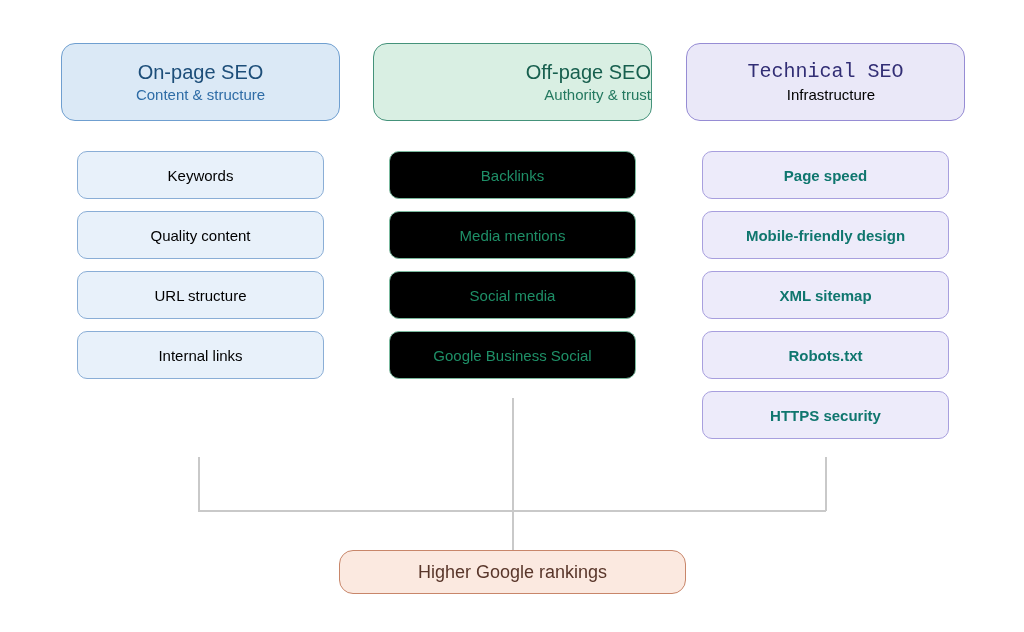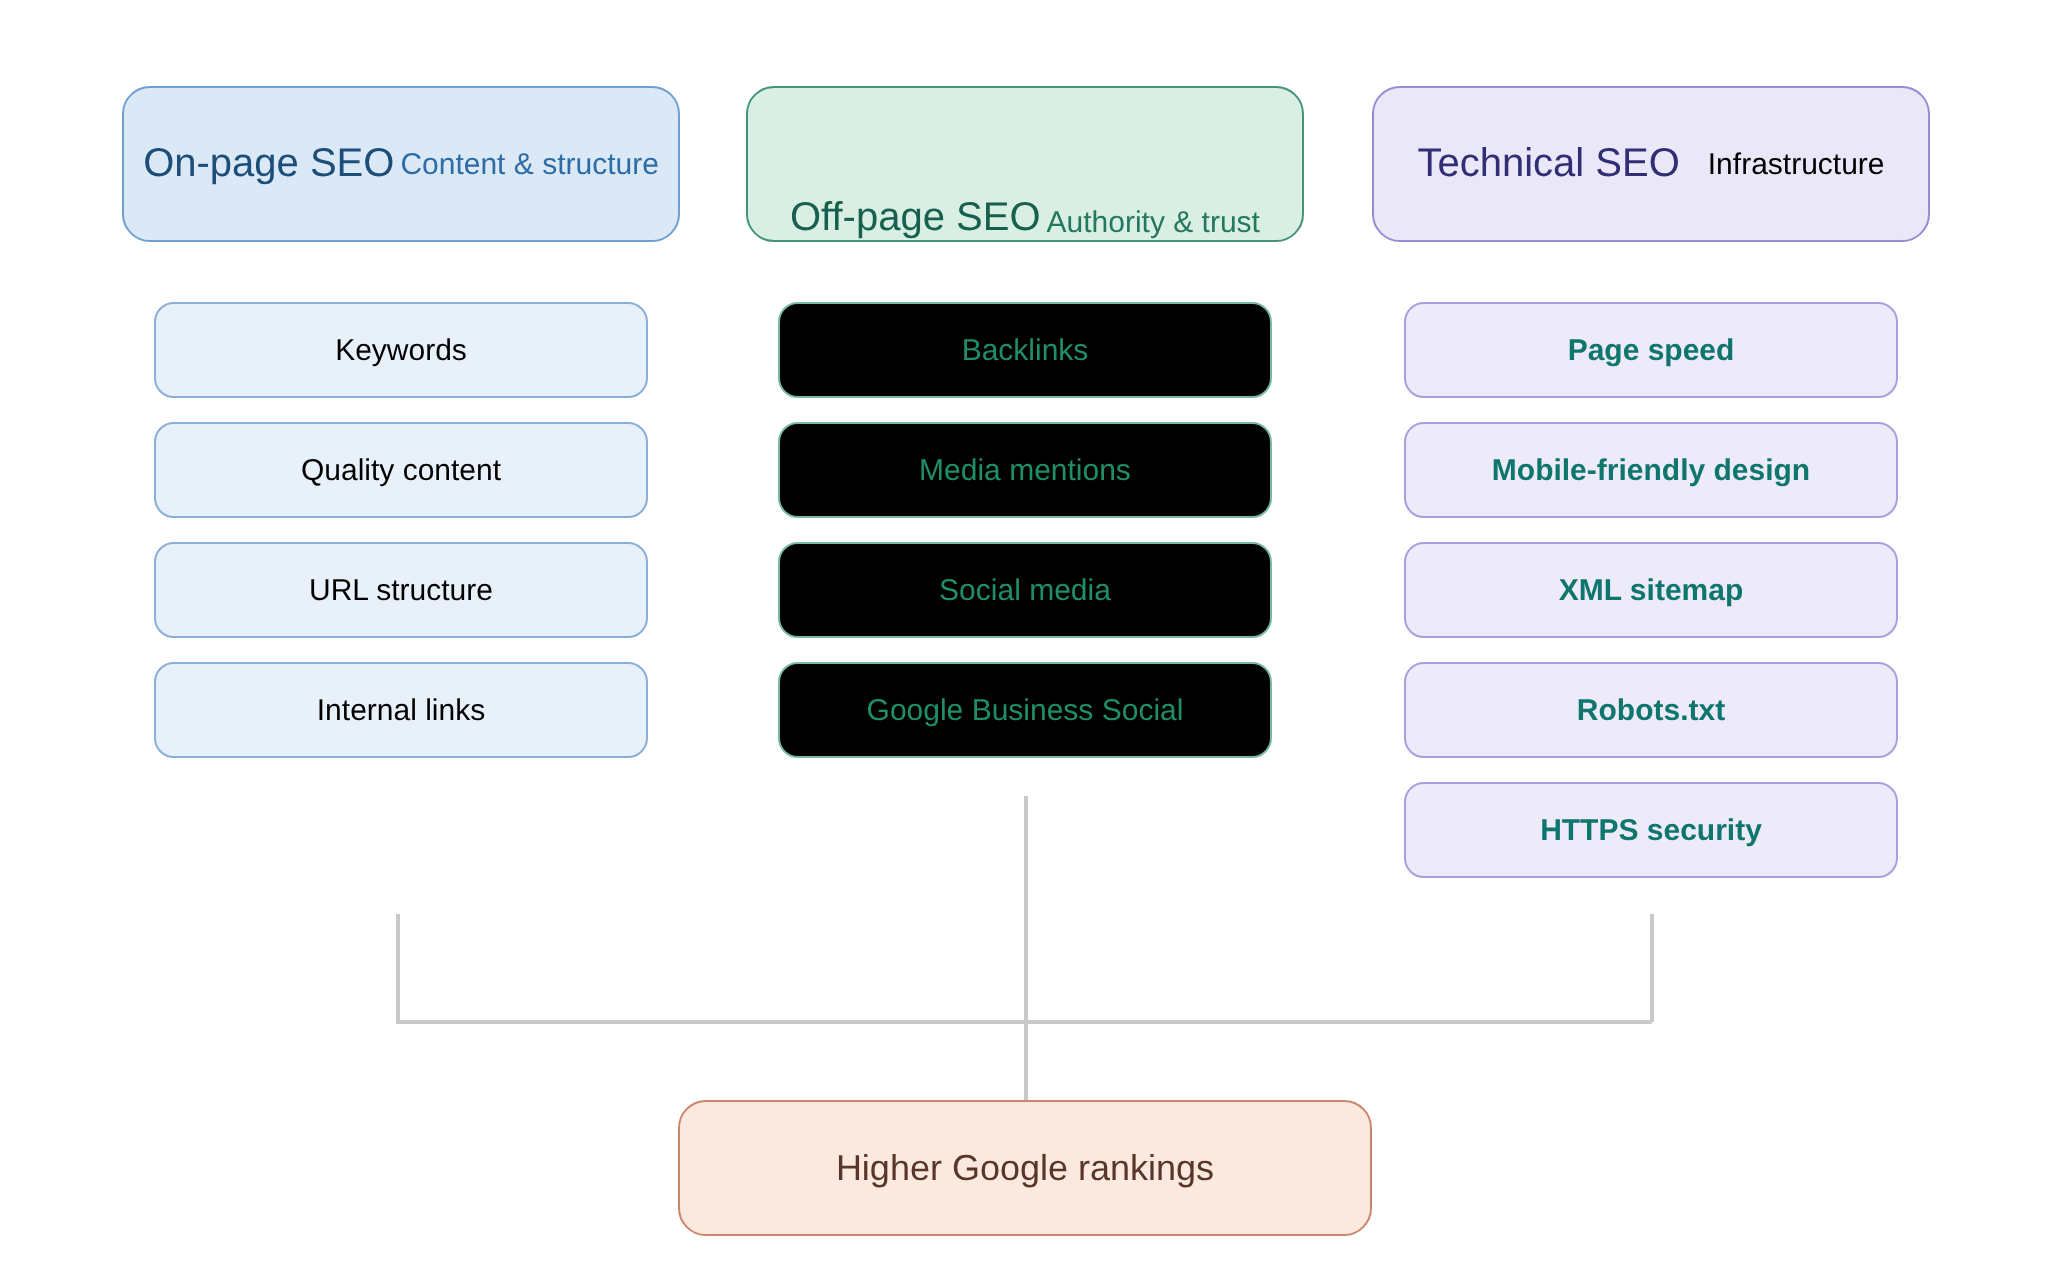--- a/index.html
+++ b/index.html
@@ -27,21 +27,21 @@
   .col-2 { left: 373px; }
   .col-3 { left: 686px; }
 
   .header-box {
     box-sizing: border-box;
     width: 279px;
     height: 78px;
     border-radius: 14px;
     border: 1.5px solid;
     display: flex;
-    flex-direction: row;
+    flex-direction: column;
     align-items: center;
     justify-content: center;
     gap: 3px;
   }
   .header-title {
     font-size: 20px;
     line-height: 22px;
   }
   .header-subtitle {
     font-size: 15px;
@@ -70,42 +70,42 @@
   .theme-blue .header-title    { color: #1d4e79; }
   .theme-blue .header-subtitle { color: #2e6ca6; }
   .theme-blue .item-box     { background: #e8f1fa; border-color: #8aaed6; color: #000000; }
 
   .theme-green .header-box   { background: #d9efe3; border-color: #44927a; align-items: flex-end; }
   .theme-green .header-title    { color: #175f4e; }
   .theme-green .header-subtitle { color: #23785f; }
   .theme-green .item-box     { background: #000000; border-color: #79ba9e; color: #1e8f67; }
 
   .theme-purple .header-box   { background: #eae8f8; border-color: #968cd4; }
-  .theme-purple .header-title    { color: #322e75; }
+  .theme-purple .header-title    { color: #322e75; font-family: Liberation Mono, monospace; }
   .theme-purple .header-subtitle { color: #000000; margin-left: 11px; }
   .theme-purple .item-box     { background: #edebfa; border-color: #a89fde; color: #0f766e; font-weight: bold; }
 
   
   .connector {
     position: absolute;
     background: #c9c9c9;
   }
   .conn-left-v   { left: 198px; top: 457px; width: 1.5px; height: 54px; }
   .conn-right-v  { left: 825px; top: 457px; width: 1.5px; height: 54px; }
   .conn-horiz    { left: 198px; top: 510px; width: 628px; height: 1.5px; }
   .conn-center-v { left: 512px; top: 398px; width: 1.5px; height: 152px; }
 
   
   .result-box {
     position: absolute;
     box-sizing: border-box;
     left: 339px;
     top: 550px;
     width: 347px;
-    height: 68px;
+    height: 44px;
     background: #fbe9e0;
     border: 1.5px solid #c8866a;
     border-radius: 14px;
     display: flex;
     align-items: center;
     justify-content: center;
     font-size: 18px;
     color: #59362a;
   }
 </style>

